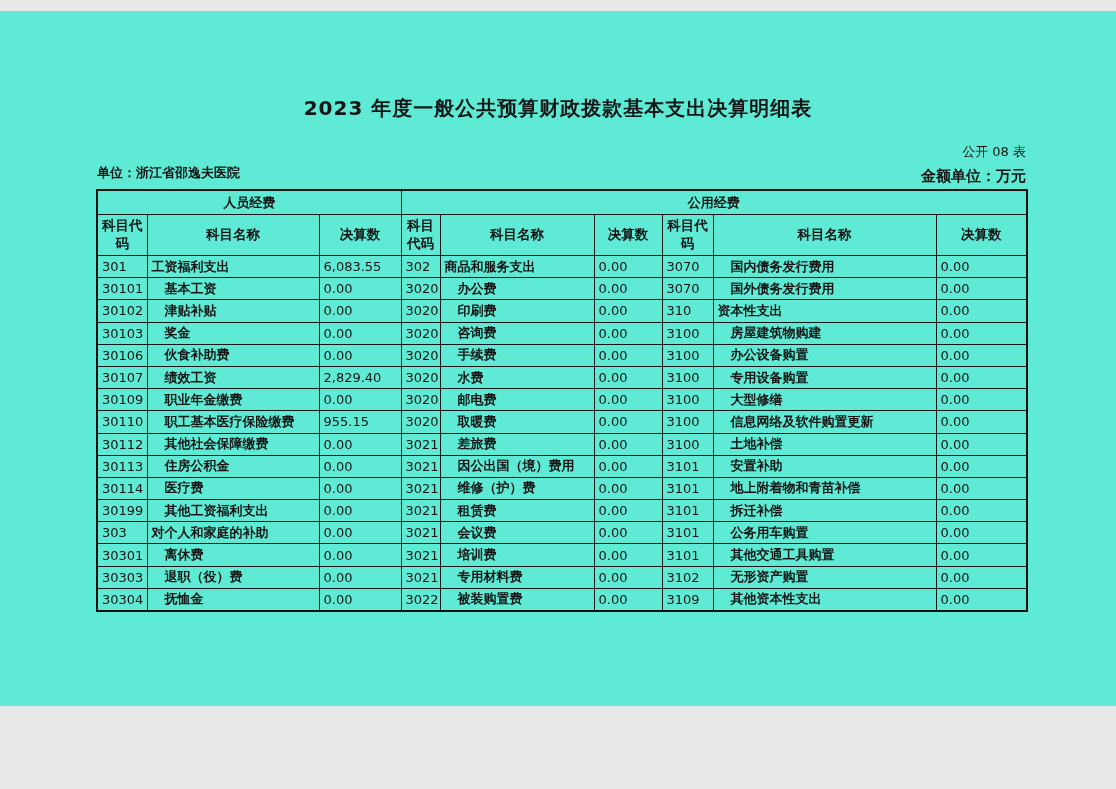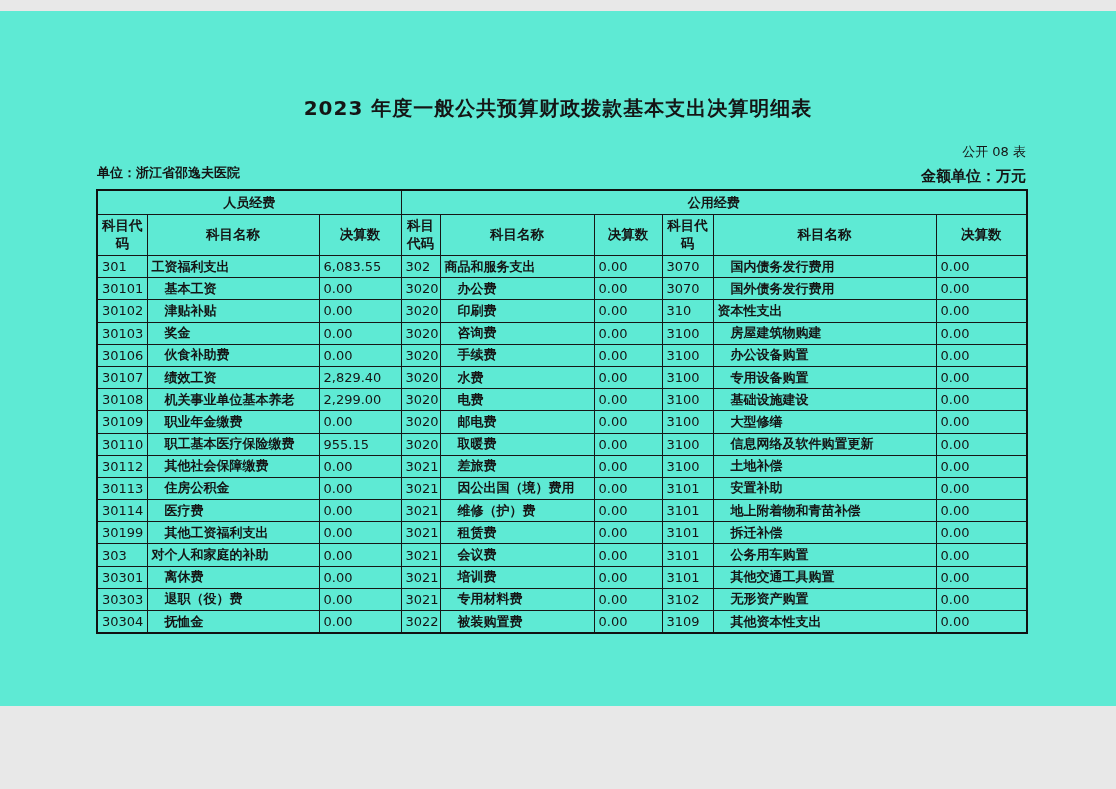--- a/index.html
+++ b/index.html
@@ -206,31 +206,20 @@
     <td class="name">　绩效工资</td>
     <td class="val">2,829.40</td>
     <td class="code">3020</td>
     <td class="name">　水费</td>
     <td class="val">0.00</td>
     <td class="code">3100</td>
     <td class="name">　专用设备购置</td>
     <td class="val">0.00</td>
   </tr>
 
-  <tr>
-    <td class="code">30108</td>
-    <td class="name">　机关事业单位基本养老</td>
-    <td class="val">2,299.00</td>
-    <td class="code">3020</td>
-    <td class="name">　电费</td>
-    <td class="val">0.00</td>
-    <td class="code">3100</td>
-    <td class="name">　基础设施建设</td>
-    <td class="val">0.00</td>
-  </tr>
 
   <tr>
     <td class="code">30109</td>
     <td class="name">　职业年金缴费</td>
     <td class="val">0.00</td>
     <td class="code">3020</td>
     <td class="name">　邮电费</td>
     <td class="val">0.00</td>
     <td class="code">3100</td>
     <td class="name">　大型修缮</td>

